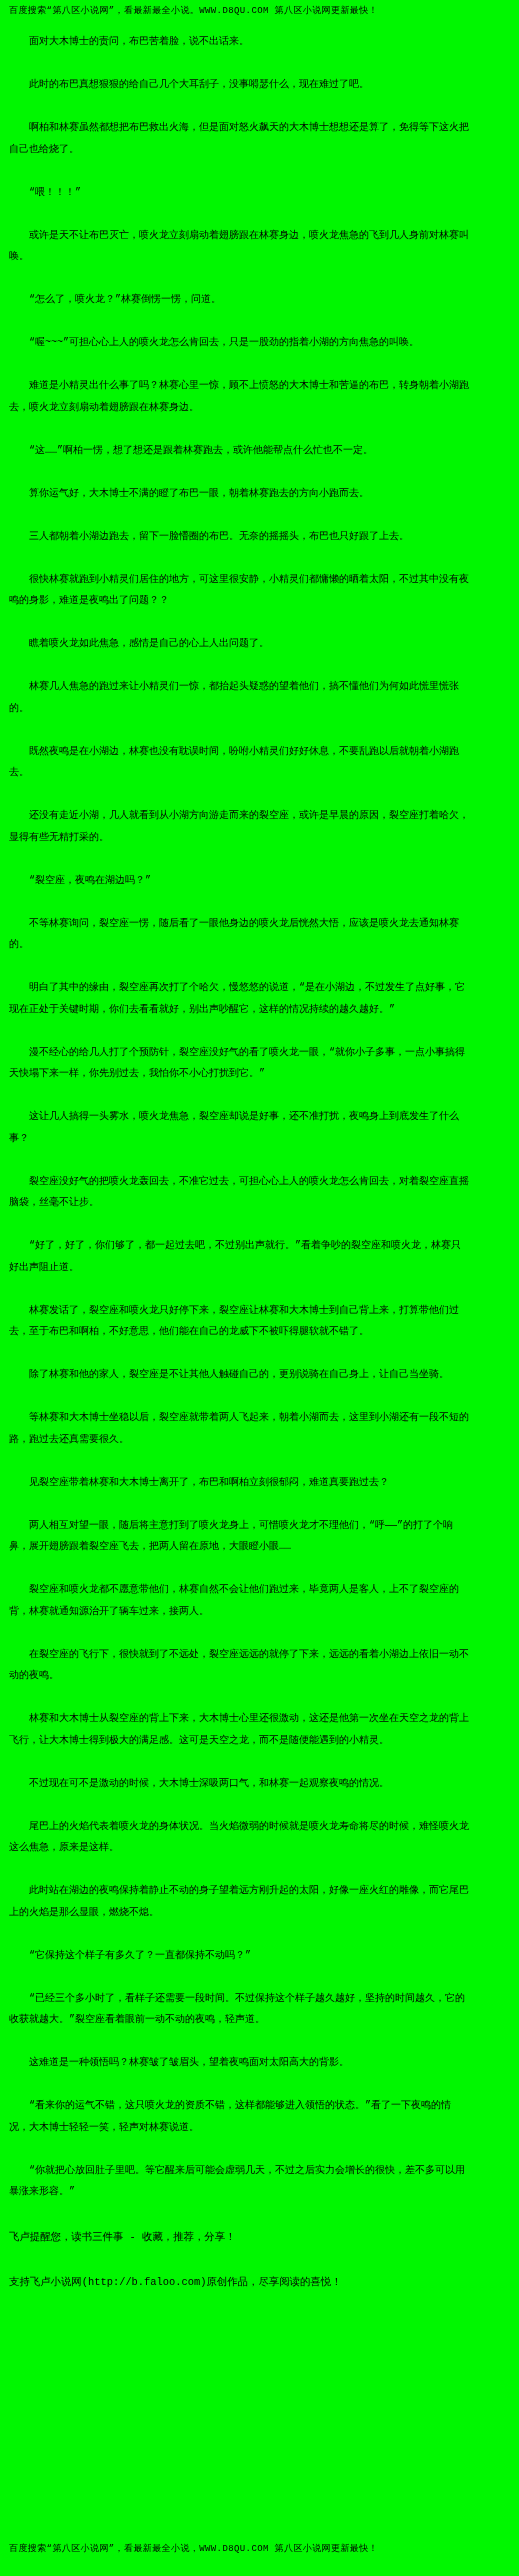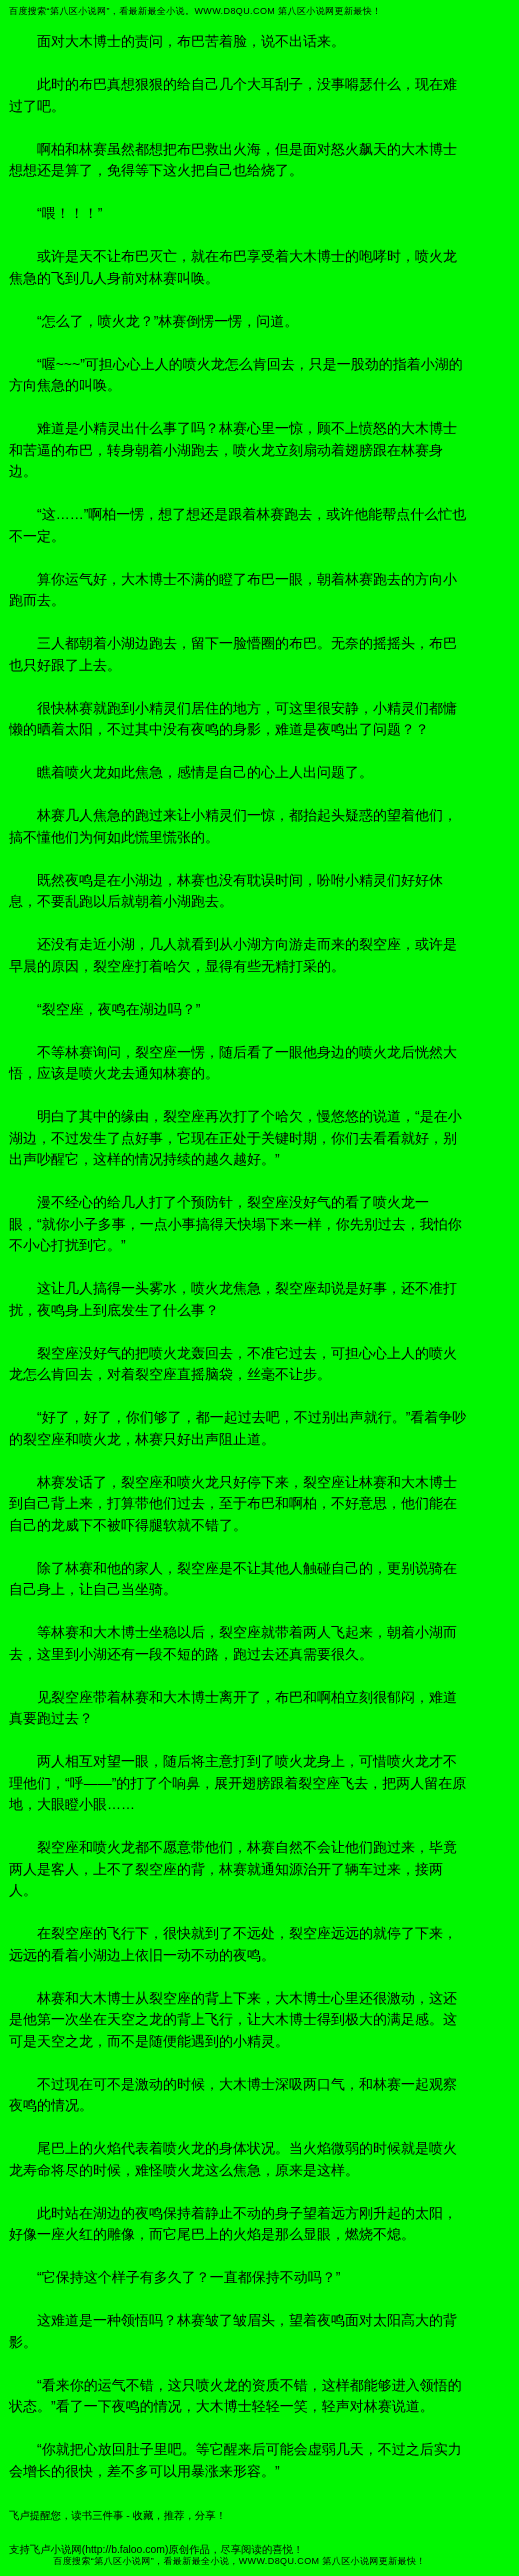--- a/index.html
+++ b/index.html
@@ -8,68 +8,67 @@
     background: #00f700;
   }
   .page {
     position: relative;
     width: 479px;
     height: 2576px;
     box-sizing: border-box;
     padding: 4.5px 9px 0 9px;
     background: #00f700;
     color: #000;
-    font-family: Liberation Sans, sans-serif;
+    font-family: Liberation Mono, monospace;
     overflow: hidden;
   }
   .promo {
     font-size: 9px;
     line-height: 13.4px;
     letter-spacing: 0.4px;
   }
   .promo.top {
     margin-bottom: 13.4px;
   }
   .promo.bottom {
     position: absolute;
     left: 9px;
     right: 9px;
-    bottom: 8px;
-    text-align: center;
+    bottom: 20px;
   }
   .content p {
-    font-size: 14px;
+    font-size: 10px;
     line-height: 21.5px;
     margin: 0 0 21.5px 0;
     text-indent: 2em;
     word-break: break-all;
   }
   .footer-reminder {
     font-size: 10.4px;
     line-height: 18px;
     margin-top: 25px;
   }
   .footer-support {
     font-size: 10.4px;
     line-height: 18px;
-    margin-top: 16px;
+    margin-top: 27px;
   }
 </style>
 </head>
 <body>
 
 <div class="page">
   <div class="promo top">百度搜索“第八区小说网”，看最新最全小说。WWW.D8QU.COM  第八区小说网更新最快！</div>
 
   <div class="content">
       <p>面对大木博士的责问，布巴苦着脸，说不出话来。</p>
       <p>此时的布巴真想狠狠的给自己几个大耳刮子，没事嘚瑟什么，现在难过了吧。</p>
       <p>啊柏和林赛虽然都想把布巴救出火海，但是面对怒火飙天的大木博士想想还是算了，免得等下这火把自己也给烧了。</p>
       <p>“喂！！！”</p>
-      <p>或许是天不让布巴灭亡，就在布巴享受着大木博士的咆哮时，喷火龙焦急的飞到几人身前对林赛叫唤。</p>
+      <p>或许是天不让布巴灭亡，喷火龙立刻扇动着翅膀跟在林赛身边，喷火龙焦急的飞到几人身前对林赛叫唤。</p>
       <p>“怎么了，喷火龙？”林赛倒愣一愣，问道。</p>
       <p>“喔~~~”可担心心上人的喷火龙怎么肯回去，只是一股劲的指着小湖的方向焦急的叫唤。</p>
       <p>难道是小精灵出什么事了吗？林赛心里一惊，顾不上愤怒的大木博士和苦逼的布巴，转身朝着小湖跑去，喷火龙立刻扇动着翅膀跟在林赛身边。</p>
       <p>“这……”啊柏一愣，想了想还是跟着林赛跑去，或许他能帮点什么忙也不一定。</p>
       <p>算你运气好，大木博士不满的瞪了布巴一眼，朝着林赛跑去的方向小跑而去。</p>
       <p>三人都朝着小湖边跑去，留下一脸懵圈的布巴。无奈的摇摇头，布巴也只好跟了上去。</p>
       <p>很快林赛就跑到小精灵们居住的地方，可这里很安静，小精灵们都慵懒的晒着太阳，不过其中没有夜鸣的身影，难道是夜鸣出了问题？？</p>
       <p>瞧着喷火龙如此焦急，感情是自己的心上人出问题了。</p>
       <p>林赛几人焦急的跑过来让小精灵们一惊，都抬起头疑惑的望着他们，搞不懂他们为何如此慌里慌张的。</p>
       <p>既然夜鸣是在小湖边，林赛也没有耽误时间，吩咐小精灵们好好休息，不要乱跑以后就朝着小湖跑去。</p>
@@ -86,20 +85,21 @@
       <p>等林赛和大木博士坐稳以后，裂空座就带着两人飞起来，朝着小湖而去，这里到小湖还有一段不短的路，跑过去还真需要很久。</p>
       <p>见裂空座带着林赛和大木博士离开了，布巴和啊柏立刻很郁闷，难道真要跑过去？</p>
       <p>两人相互对望一眼，随后将主意打到了喷火龙身上，可惜喷火龙才不理他们，“呼——”的打了个响鼻，展开翅膀跟着裂空座飞去，把两人留在原地，大眼瞪小眼……</p>
       <p>裂空座和喷火龙都不愿意带他们，林赛自然不会让他们跑过来，毕竟两人是客人，上不了裂空座的背，林赛就通知源治开了辆车过来，接两人。</p>
       <p>在裂空座的飞行下，很快就到了不远处，裂空座远远的就停了下来，远远的看着小湖边上依旧一动不动的夜鸣。</p>
       <p>林赛和大木博士从裂空座的背上下来，大木博士心里还很激动，这还是他第一次坐在天空之龙的背上飞行，让大木博士得到极大的满足感。这可是天空之龙，而不是随便能遇到的小精灵。</p>
       <p>不过现在可不是激动的时候，大木博士深吸两口气，和林赛一起观察夜鸣的情况。</p>
       <p>尾巴上的火焰代表着喷火龙的身体状况。当火焰微弱的时候就是喷火龙寿命将尽的时候，难怪喷火龙这么焦急，原来是这样。</p>
       <p>此时站在湖边的夜鸣保持着静止不动的身子望着远方刚升起的太阳，好像一座火红的雕像，而它尾巴上的火焰是那么显眼，燃烧不熄。</p>
       <p>“它保持这个样子有多久了？一直都保持不动吗？”</p>
+      <p>“已经三个多小时了，看样子还需要一段时间。不过保持这个样子越久越好，坚持的时间越久，它的收获就越大。”裂空座看着眼前一动不动的夜鸣，轻声道。</p>
       <p>这难道是一种领悟吗？林赛皱了皱眉头，望着夜鸣面对太阳高大的背影。</p>
       <p>“看来你的运气不错，这只喷火龙的资质不错，这样都能够进入领悟的状态。”看了一下夜鸣的情况，大木博士轻轻一笑，轻声对林赛说道。</p>
       <p>“你就把心放回肚子里吧。等它醒来后可能会虚弱几天，不过之后实力会增长的很快，差不多可以用暴涨来形容。”</p>
     </div>
 
   <div class="footer-reminder">飞卢提醒您，读书三件事 - 收藏，推荐，分享！</div>
 
   <div class="footer-support">支持飞卢小说网(http://b.faloo.com)原创作品，尽享阅读的喜悦！</div>
 
   <div class="promo bottom">百度搜索“第八区小说网”，看最新最全小说，WWW.D8QU.COM 第八区小说网更新最快！</div>

